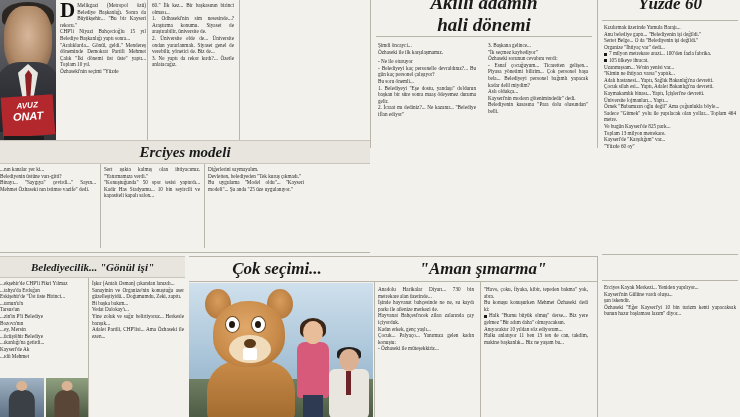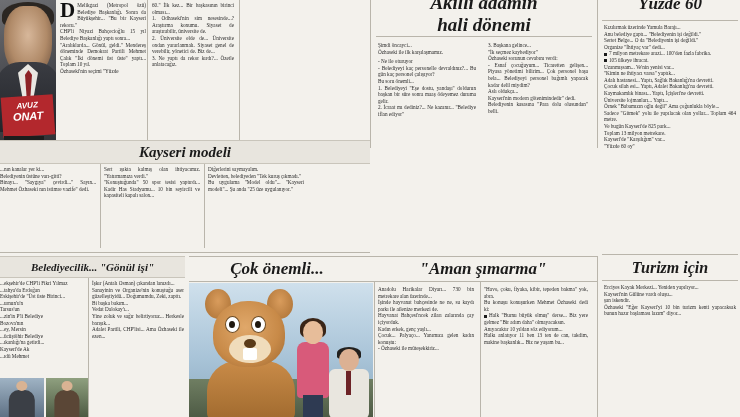--- a/index.html
+++ b/index.html
@@ -233,21 +233,21 @@
     <div>Üniversite lojmanları... Yaptı...</div>
     <div>Örnek "Babamızın oğlu değil" Ama çoğunlukla böyle...</div>
     <div>Sadece "Gitmek" yolu ile yapılacak olan yollar... Toplam 464 metre.</div>
     <div>Ve bugün Kayseri'de 825 park...</div>
     <div>Toplam 13 milyon metrekare.</div>
     <div>Kayseri'de "Karşılığım" var...</div>
     <div>"Yüzde 60 oy"</div>
   </div>
 
   <div class="band" style="left:0;top:140px;width:370px;height:22px;">
-    <div class="band-title" style="font-size:15px;line-height:22px;">Kayseri modeli</div>
+    <div class="band-title" style="font-size:15px;line-height:22px;">Erciyes modeli</div>
   </div>
 
   <div style="position:absolute;left:0;top:166px;width:96px;" class="col-text">
     <div>...nın kanalar yer ki...</div>
     <div>Belediyenin üstüne varı-gitti?</div>
     <div>Binayı... "Saygıya" çevirdi..."
 Sayın... Mehmet Özhaseki
 nın istimre vazife" dedi.</div>
   </div>
   <div style="position:absolute;left:104px;top:166px;width:96px;" class="col-text">
@@ -299,21 +299,21 @@
     <div class="head"></div>
   </div>
   <div class="thumb" style="left:46px;top:378px;width:42px;height:39px;">
     <div class="sky" style="background:linear-gradient(180deg,#8fa07f,#4d5a43);"></div>
     <div class="person" style="background:#5a4636;"></div>
     <div class="head"></div>
   </div>
 
   <div class="hrule" style="left:189px;top:256px;width:408px;"></div>
   <div style="position:absolute;left:189px;top:258px;width:176px;">
-    <div class="band-title" style="font-size:17px;line-height:22px;">Çok önemli...</div>
+    <div class="band-title" style="font-size:17px;line-height:22px;">Çok seçimi...</div>
   </div>
   <div style="position:absolute;left:372px;top:258px;width:222px;">
     <div class="band-title" style="font-size:17px;line-height:22px;">"Aman şımarma"</div>
   </div>
   <div class="hrule" style="left:189px;top:281px;width:408px;"></div>
 
   <div class="photo-main">
     <div class="pm-sky"></div>
     <div class="pm-ground"></div>
     <div class="mascot-ear l"></div>
@@ -356,23 +356,20 @@
     <div><span class="bullet-sq"></span><span>Halk "Burnu büyük olmuş" derse... Biz yere gelmez "Bir adım daha" olmayacaksın.</span></div>
     <div>Anıyacaktır 10 yıldan söz ediyorum...</div>
     <div>Halkı anlatıyor 11 ben 13 ten de can, takdim, makine başkanlık... Biz ne yaşam bu...</div>
   </div>
 
   <div class="vrule" style="left:374px;top:282px;height:135px;"></div>
   <div class="vrule" style="left:480px;top:282px;height:135px;"></div>
   <div class="vrule" style="left:597px;top:256px;height:161px;"></div>
 
   <div class="hrule" style="left:602px;top:254px;width:136px;"></div>
-  <div style="position:absolute;left:604px;top:258px;width:132px;">
-    <div class="band-title" style="font-size:16px;line-height:20px;">Turizm için</div>
-  </div>
   <div class="hrule" style="left:602px;top:280px;width:136px;"></div>
 
   <div style="position:absolute;left:604px;top:284px;width:132px;" class="col-text">
     <div>Erciyes Kayak Merkezi... Yeniden yapılıyor...</div>
     <div>Kayseri'nin Gülüne vardı oluşu...</div>
     <div>şan iskendir.</div>
     <div>Özhaseki "Eğer Kayseri'yi 10 bin turizm kenti yapacaksak bunun hazır başlaması lazım" diyor...</div>
   </div>
 
 </div>

